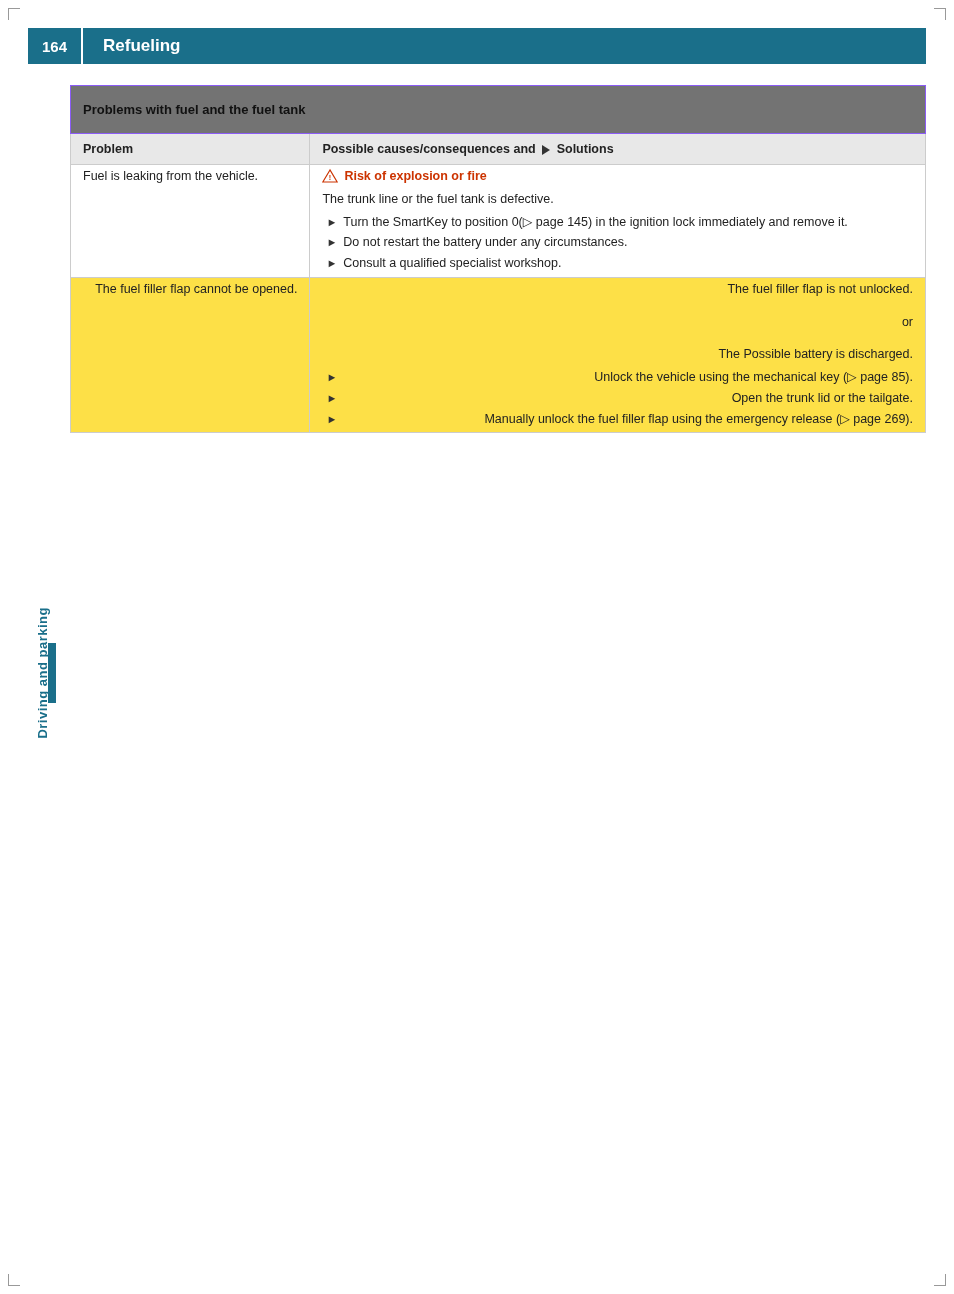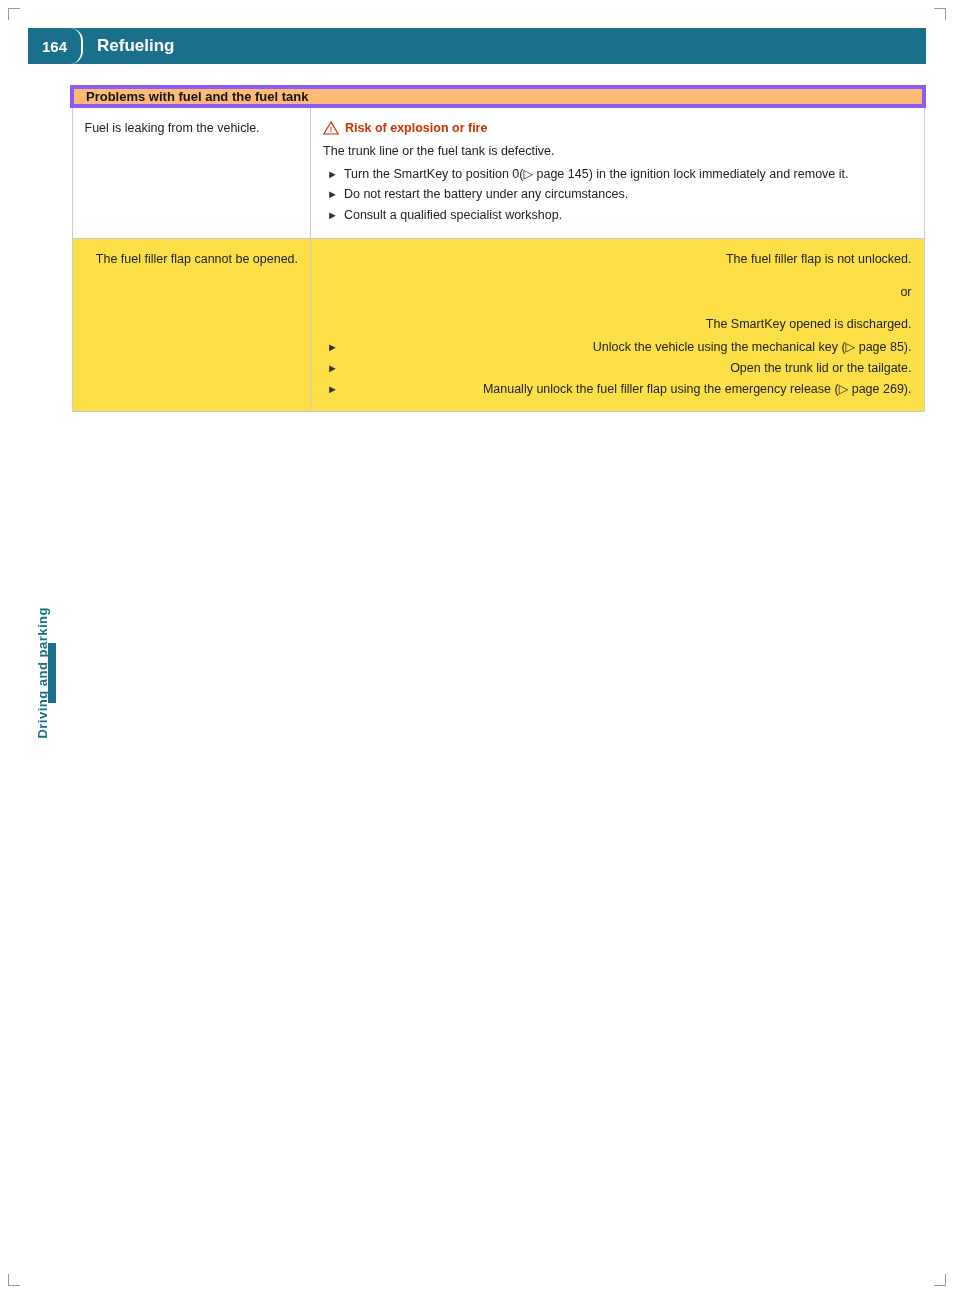--- a/index.html
+++ b/index.html
@@ -46,28 +46,27 @@
     .header-page-num {
       background: #1a6f8a;
       color: #ffffff;
       font-weight: bold;
       font-size: 15px;
       padding: 0 14px;
       height: 100%;
       display: flex;
       align-items: center;
       border-right: 2px solid #ffffff;
-      border-radius: 13px;
     }
 
     .header-title {
       color: #ffffff;
       font-weight: bold;
       font-size: 17px;
-      padding-left: 14px;
+      padding-left: 20px;
     }
 
     
     .side-label {
       position: absolute;
       left: 28px;
       top: 80px;
       bottom: 28px;
       width: 28px;
       display: flex;
@@ -106,47 +105,47 @@
     }
 
     
     .problems-table {
       width: 100%;
       border-collapse: collapse;
       border: 1px solid #ccc;
     }
 
     .table-title-row td {
-      background: #fdba74;
-      padding: 0 12px;
+      background: #737373;
+      padding: 16px 12px;
       font-weight: bold;
       font-size: 13px;
       color: #111;
-      border: 4px solid #8b5cf6;
+      border: 1px solid #8b5cf6;
     }
 
     .table-header-row td {
       background: #e8e8e8;
       padding: 8px 12px;
       font-weight: bold;
       font-size: 12.5px;
       border: 1px solid #ccc;
       vertical-align: middle;
     }
 
     .col-problem {
       width: 28%;
     }
 
     .col-causes {
       width: 72%;
     }
 
     .table-data-row td {
-      padding: 11px 12px;
+      padding: 2px 12px;
       border: 1px solid #ccc;
       vertical-align: top;
       background: #ffffff;
       font-size: 12.5px;
       line-height: 1.5;
     }
 
     .table-data-row.alt td {
       background: #fde047;
       text-align: right;
@@ -227,20 +226,28 @@
 </div>
 
 <div class="content-area">
   <table class="problems-table">
 
     <tbody>
         <tr class="table-title-row">
       <td colspan="2">Problems with fuel and the fuel tank</td>
     </tr>
 
+    <tr class="table-header-row">
+      <td class="col-problem">Problem</td>
+      <td class="col-causes">
+        <span>Possible causes/consequences and</span>
+        <span class="solutions-arrow"></span>
+        <strong>Solutions</strong>
+      </td>
+    </tr>
 
     <tr class="table-data-row">
       <td class="col-problem">
         <span>Fuel is leaking from the vehicle.</span>
       </td>
       <td class="col-causes">
         <div class="warning-title">
           <svg class="warning-icon" viewBox="0 0 20 18" fill="none" xmlns="http://www.w3.org/2000/svg">
             <path d="M10 1.5L1 16.5h18L10 1.5z" stroke="#cc3300" stroke-width="1.5" fill="none"></path>
             <text x="10" y="14" text-anchor="middle" font-size="9" fill="#cc3300" font-weight="bold">!</text>
@@ -263,21 +270,21 @@
       </td>
     </tr>
 
     <tr class="table-data-row alt">
       <td class="col-problem">
         <span>The fuel filler flap cannot be opened.</span>
       </td>
       <td class="col-causes">
         <div class="causes-text">The fuel filler flap is not unlocked.</div>
         <div class="or-text">or</div>
-        <div class="causes-text">The SmartKey opened is discharged.</div>
+        <div class="causes-text">The Possible battery is discharged.</div>
         <div class="bullet-item">
           <span class="bullet-arrow">►</span>
           <span class="bullet-text">Unlock the vehicle using the mechanical key (▷ page 85).</span>
         </div>
         <div class="bullet-item">
           <span class="bullet-arrow">►</span>
           <span class="bullet-text">Open the trunk lid or the tailgate.</span>
         </div>
         <div class="bullet-item">
           <span class="bullet-arrow">►</span>

